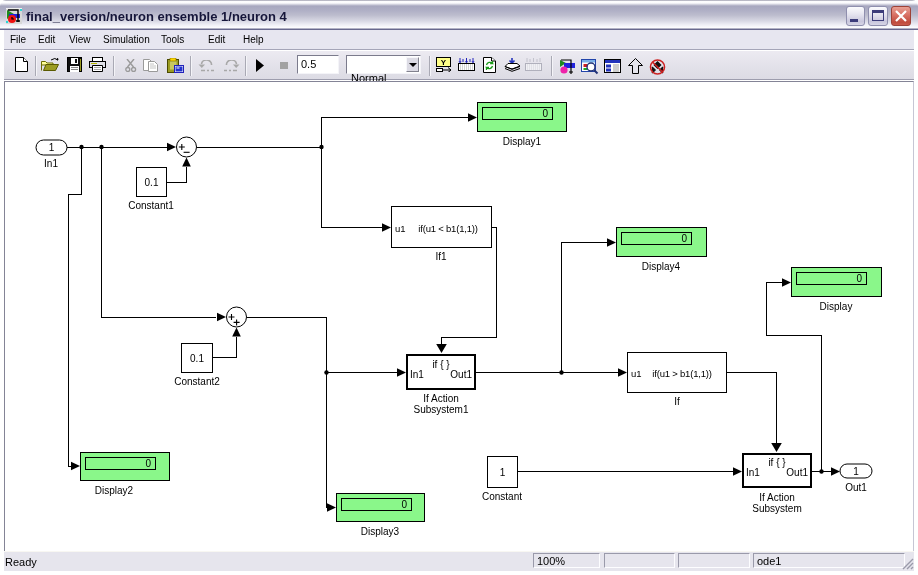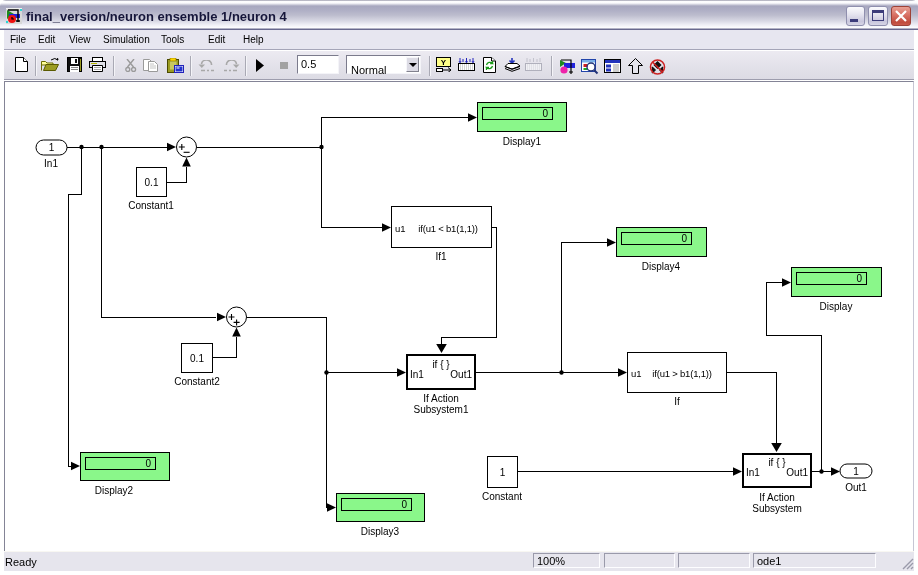--- a/index.html
+++ b/index.html
@@ -117,21 +117,21 @@
   <path d="M14.5,4 a5,4.5 0 0 0 -10,1" fill="none" stroke="#a8a8a8" stroke-width="1.6"></path>
   <polygon points="17.5,4.5 11,4.5 14.2,8" fill="#a8a8a8"></polygon>
   <path d="M15,10.5 h-4 m-2,0 h-2 m-2,0 h-3" stroke="#a8a8a8" stroke-width="1.6"></path>
 </svg>
 <div class="abs tsep" style="left:245px"></div>
 <svg class="abs" width="9" height="13" style="left:256px;top:59px">
   <polygon points="0,0 0,13 8,6.5" fill="#000"></polygon>
 </svg>
 <div class="abs" style="left:280px;top:62px;width:8px;height:7px;background:#a2a2a2"></div>
 <div class="abs" style="left:297px;top:55px;width:42px;height:19px;background:#fff;border:1px solid;border-color:#7b7b8c #f4f4f8 #f4f4f8 #7b7b8c;font-size:11px;padding:2px 0 0 3px">0.5</div>
-<div class="abs" style="left:346px;top:55px;width:75px;height:19px;background:#fff;border:1px solid;border-color:#7b7b8c #f4f4f8 #f4f4f8 #7b7b8c;font-size:11px;padding:8px 0 0 4px">Normal</div>
+<div class="abs" style="left:346px;top:55px;width:75px;height:19px;background:#fff;border:1px solid;border-color:#7b7b8c #f4f4f8 #f4f4f8 #7b7b8c;font-size:11px;padding:16px 0 0 4px">Normal</div>
 <div class="abs" style="left:406px;top:57px;width:13px;height:15px;background:#dcdbe4;border:1px solid;border-color:#f6f6fa #82828e #82828e #f6f6fa"></div>
 <svg class="abs" width="9" height="5" style="left:409px;top:63px">
     <polygon points="0,0 8,0 4,4" fill="#000"></polygon>
   </svg>
 <div class="abs tsep" style="left:429px"></div>
 <svg class="abs" width="17" height="15" style="left:436px;top:57px">
   <rect x="0.5" y="0.5" width="14" height="9" fill="#ffff88" stroke="#000"></rect>
   <text x="7.5" y="8" font-size="8" font-weight="bold" text-anchor="middle" font-family="Liberation Sans">Y</text>
   <rect x="0.5" y="11.5" width="6" height="3" fill="#fff" stroke="#000"></rect>
   <path d="M7,13 h8 m-3,-2.5 l3,2.5 l-3,2.5" stroke="#000" fill="none"></path>
@@ -301,16 +301,16 @@
   <g fill="#000" font-size="10px" font-family="Liberation Sans" text-anchor="middle">
     <text x="51.5" y="151">1</text>
     <text x="856" y="475">1</text>
   </g>
 </svg>
 <div class="abs" id="statusbar"></div>
 <div class="abs" style="left:5px;top:556px;font-size:11px">Ready</div>
 <div class="abs sbox" style="left:533px;top:553px;width:67px">100%</div>
 <div class="abs sbox" style="left:604px;top:553px;width:71px"></div>
 <div class="abs sbox" style="left:678px;top:553px;width:72px"></div>
-<div class="abs sbox" style="left:753px;top:553px;width:123px">ode1</div>
+<div class="abs sbox" style="left:753px;top:553px;width:152px">ode1</div>
 <svg class="abs" width="14" height="14" style="left:901px;top:557px">
   <path d="M12,2 L2,12 M12,6 L6,12 M12,10 L10,12" stroke="#9a9aaa" stroke-width="1.4"></path>
 </svg>
 
 </body></html>

